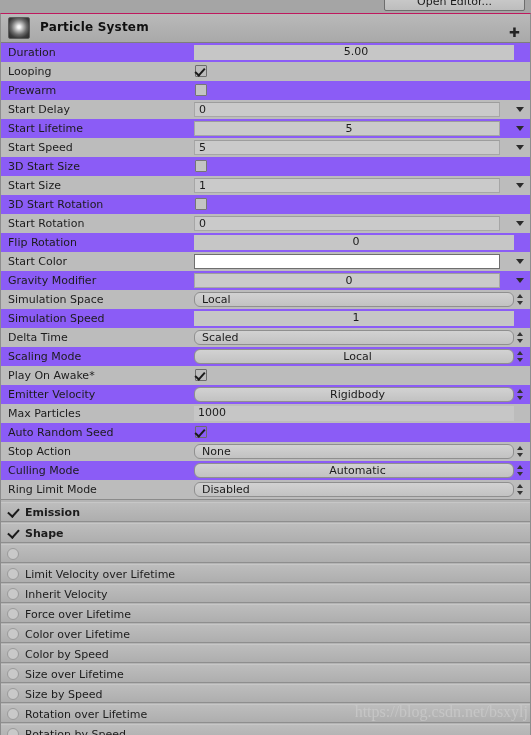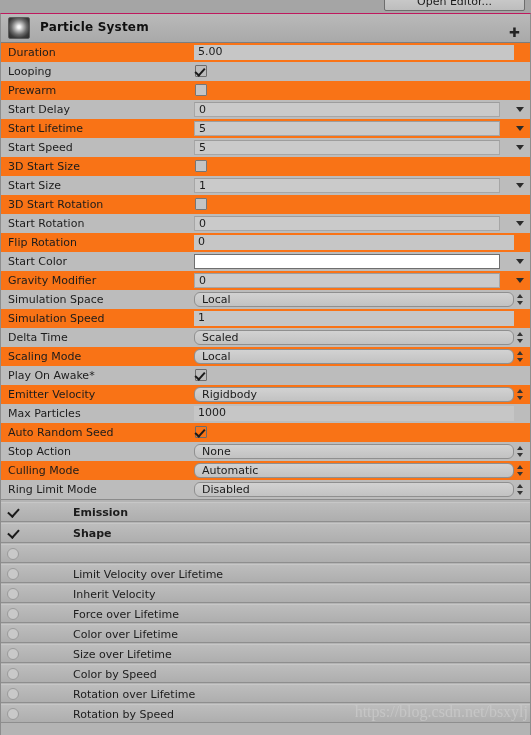--- a/index.html
+++ b/index.html
@@ -48,21 +48,21 @@
   #comp-plus{
     position:absolute;right:10px;top:13px;
     font-size:13px;font-weight:bold;color:#232323;line-height:11px;
   }
   
   .prop-row{
     position:relative;height:19px;line-height:19px;
     box-sizing:border-box;
     padding-left:7px;
   }
-  .prop-row.odd{background:#f97316;}
+  .prop-row.odd{background:#8b5cf6;text-align:center;}
   .prop-row.even{background:#bcbcbc;}
   .prop-label{
     position:absolute;left:7px;top:0;
     font-size:11px;color:#1c1c1c;white-space:nowrap;
   }
   .prop-field{
     position:absolute;left:193px;top:2px;height:15px;
     box-sizing:border-box;
   }
   
@@ -131,21 +131,21 @@
     background:#c9c9c9;border:1px solid #9a9a9a;border-radius:50%;
     box-sizing:border-box;
   }
   .mod-toggle.on::after{
     content:"";position:absolute;left:3px;top:0px;
     width:5px;height:9px;border:solid #1a1a1a;
     border-width:0 2px 2px 0;transform:rotate(42deg);
   }
   .mod-label{
     position:absolute;left:24px;top:0;
-    font-size:11px;color:#1c1c1c;white-space:nowrap;margin-left:48px;
+    font-size:11px;color:#1c1c1c;white-space:nowrap;
   }
   .mod-row.on .mod-label{font-weight:bold;}
   #section-divider{height:1px;background:#8b8b8b;}
   
   #watermark{
     position:absolute;right:2px;bottom:14px;
     font-size:16px;color:#c9c9c9;opacity:.85;
     font-family:Liberation Serif, serif;
     pointer-events:none;white-space:nowrap;
   }
@@ -303,25 +303,29 @@
       <div class="mod-row">
         <div class="mod-toggle off"></div>
         <div class="mod-label">Force over Lifetime</div>
       </div>
       <div class="mod-row">
         <div class="mod-toggle off"></div>
         <div class="mod-label">Color over Lifetime</div>
       </div>
       <div class="mod-row">
         <div class="mod-toggle off"></div>
+        <div class="mod-label">Color by Speed</div>
+      </div>
+      <div class="mod-row">
+        <div class="mod-toggle off"></div>
         <div class="mod-label">Size over Lifetime</div>
       </div>
       <div class="mod-row">
         <div class="mod-toggle off"></div>
-        <div class="mod-label">Color by Speed</div>
+        <div class="mod-label">Size by Speed</div>
       </div>
       <div class="mod-row">
         <div class="mod-toggle off"></div>
         <div class="mod-label">Rotation over Lifetime</div>
       </div>
       <div class="mod-row">
         <div class="mod-toggle off"></div>
         <div class="mod-label">Rotation by Speed</div>
       </div>
     </div>

